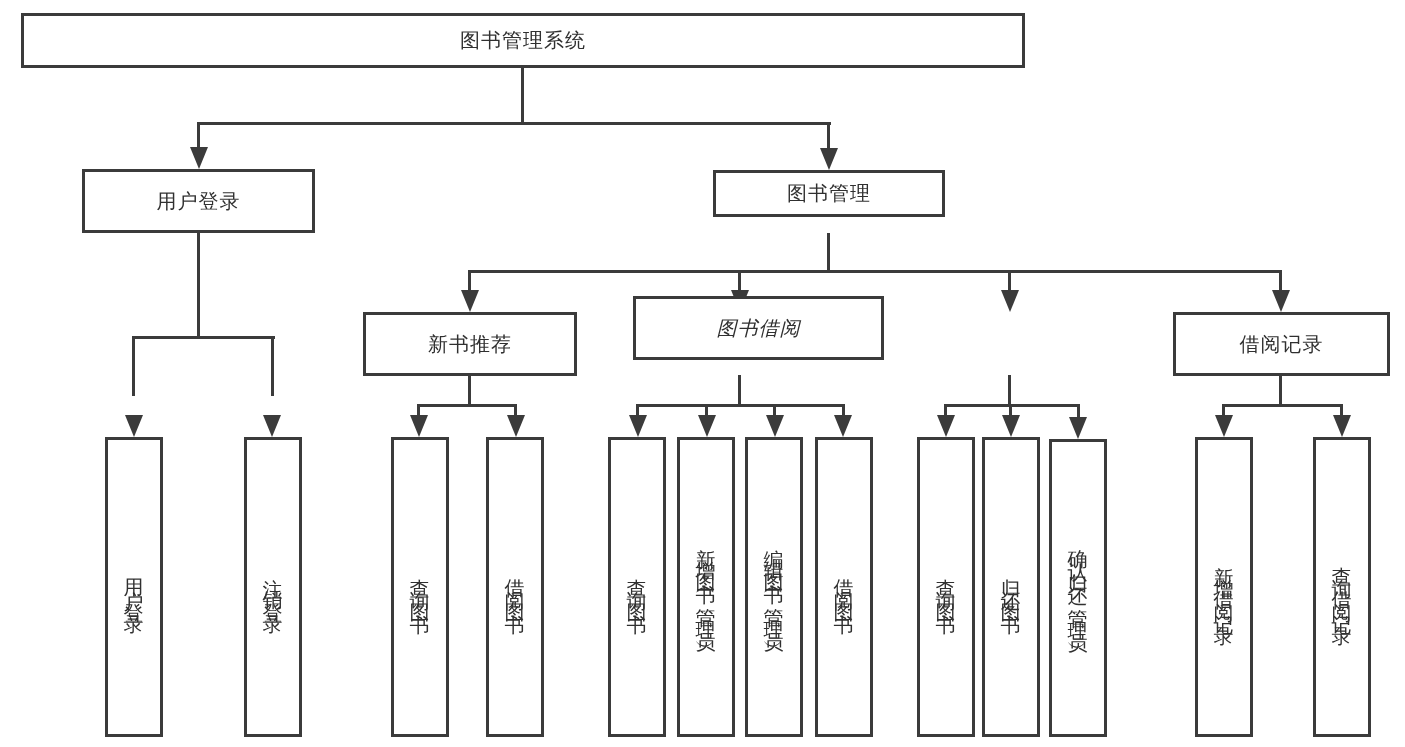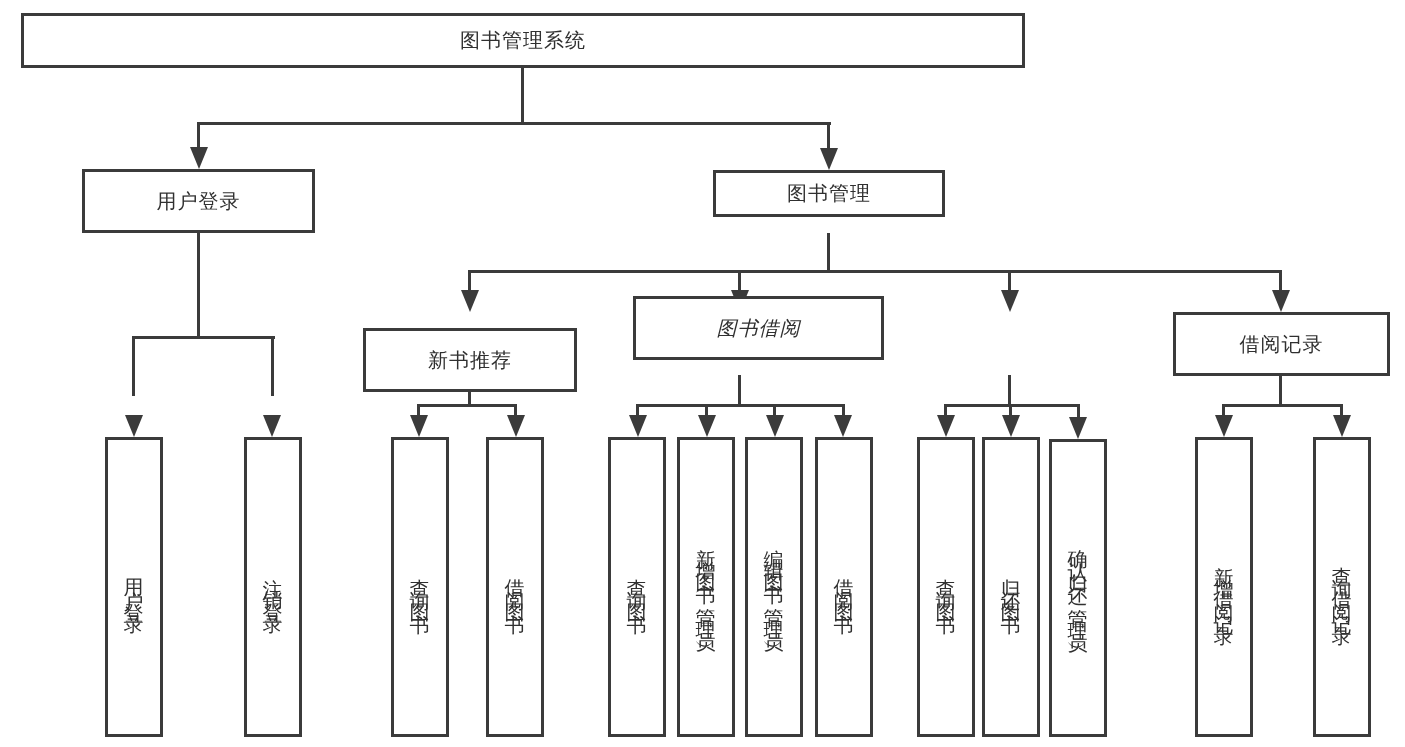--- a/index.html
+++ b/index.html
@@ -118,21 +118,21 @@
   <div class="vline" style="left:1222px; top:404px; height:14px;"></div>
   <div class="arrow" style="left:1215px; top:415px;"></div>
   <div class="vline" style="left:1340px; top:404px; height:14px;"></div>
   <div class="arrow" style="left:1333px; top:415px;"></div>
 
   <div class="box" style="left:21px; top:13px; width:1004px; height:55px;">图书管理系统</div>
 
   <div class="box" style="left:82px; top:169px; width:233px; height:64px;">用户登录</div>
   <div class="box" style="left:713px; top:170px; width:232px; height:47px;">图书管理</div>
 
-  <div class="box" style="left:363px; top:312px; width:214px; height:64px;margin-top:16px;">新书推荐</div>
+  <div class="box" style="left:363px; top:312px; width:214px; height:64px;">新书推荐</div>
   <div class="box" style="left:633px; top:296px; width:251px; height:64px;font-style:italic;">图书借阅</div>
   <div class="box" style="left:1173px; top:312px; width:217px; height:64px;">借阅记录</div>
 
   <div class="box leaf" style="left:105px; top:437px; width:58px; height:300px;">用户登录</div>
   <div class="box leaf" style="left:244px; top:437px; width:58px; height:300px;">注销登录</div>
 
   <div class="box leaf" style="left:391px; top:437px; width:58px; height:300px;">查询图书</div>
   <div class="box leaf" style="left:486px; top:437px; width:58px; height:300px;">借阅图书</div>
 
   <div class="box leaf" style="left:608px; top:437px; width:58px; height:300px;">查询图书</div>

